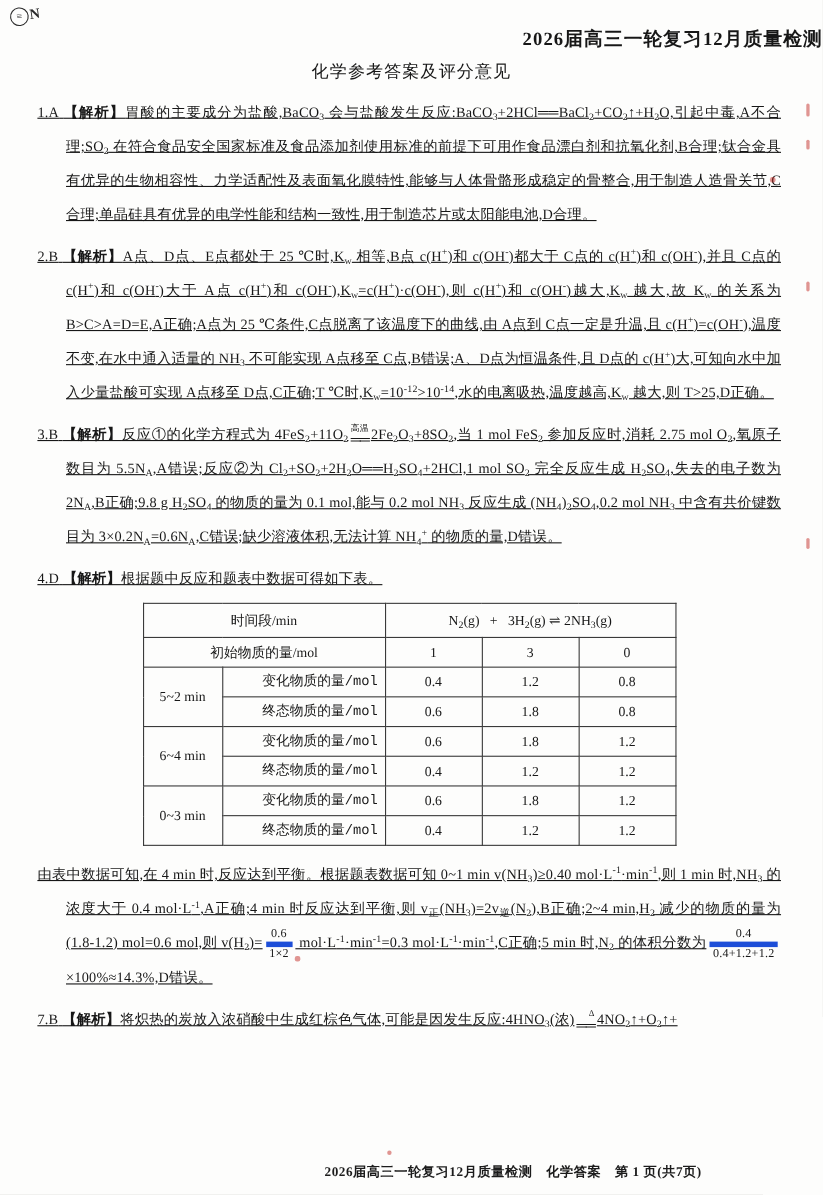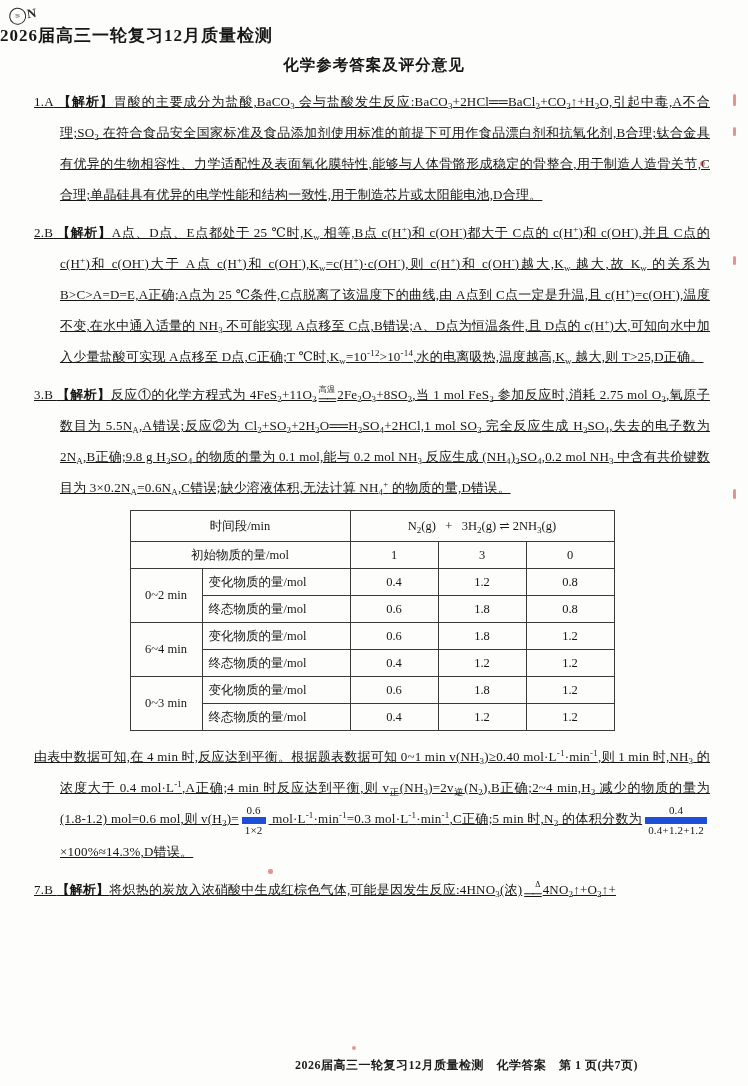--- a/index.html
+++ b/index.html
@@ -17,26 +17,26 @@
     transform:rotate(-8deg);
     color:#2a2a2a;white-space:nowrap;
   }
   .corner .circ{
     display:inline-block;width:15px;height:15px;
     border:1.5px solid #2a2a2a;border-radius:50%;
     text-align:center;line-height:14px;font-size:9px;vertical-align:middle;
   }
   .corner .cn{font-size:13px;font-weight:700;margin-left:1px;vertical-align:middle;}
   h1.title{
-    margin:24px 0 0 0;text-align:left;
+    margin:24px 0 0 0;text-align:right;
     font-size:17px;font-weight:700;letter-spacing:1px;
   }
   h2.subtitle{
     margin:8px 0 10px 0;text-align:center;
-    font-size:15.5px;font-weight:700;letter-spacing:1px;
+    font-size:15.5px;font-weight:400;letter-spacing:1px;
   }
   .content{padding:0 38px 0 34px;}
   p.ans{
     margin:4px 0 7px 0;
     font-size:13px;line-height:31px;
     text-align:justify;
     padding-left:26px;text-indent:-26px;
     letter-spacing:0.2px;
     text-decoration:underline;
   }
@@ -47,34 +47,34 @@
     display:inline-block;vertical-align:-5px;text-align:right;
     line-height:1;margin:0 2px;text-indent:0;
   }
   .eq i{display:block;font-style:normal;font-size:8px;line-height:9px;}
   .eq em{display:block;font-style:normal;font-size:13px;line-height:12px;letter-spacing:-1px;}
   .frac{
     display:inline-block;vertical-align:middle;text-align:center;
     font-size:11px;line-height:1.15;margin:0 3px;text-indent:0;
   }
   .frac .fn{display:block;padding:0 3px;}
-  .frac .fd{display:block;border-top:7px solid #1d4ed8;padding:0 3px;}
+  .frac .fd{display:block;border-top:5px solid #1d4ed8;padding:0 3px;}
   table.dt{
     border-collapse:collapse;margin:6px auto 10px auto;
     font-size:12.5px;color:#171717;
   }
   table.dt td{
     border:1px solid #3a3a3a;
     text-align:center;vertical-align:middle;
     padding:4px 6px;line-height:17px;
     height:18px;
     margin-top:48px;
   }
   table.dt td.hd{height:22px;}
-  table.dt td.lab{text-align:left;}
+  table.dt td.lab{text-align:right;font-family:Liberation Mono, monospace;}
   .col-period{width:72px;} .col-label{width:148px;}
   .col-v{width:88px;}
   .footer{
     position:absolute;bottom:12px;left:0;width:748px;
     box-sizing:border-box;padding-left:185px;
     text-align:center;font-size:12px;font-weight:600;letter-spacing:0.5px;
     color:#1c1c1c;
   }
   .rmark{
     position:absolute;width:3px;height:10px;
@@ -94,20 +94,21 @@
   <h2 class="subtitle">化学参考答案及评分意见</h2>
 
   <div class="content">
 
     <p class="ans"><span>1.A</span>&nbsp;<span class="tag">【解析】</span><span>胃酸的主要成分为盐酸,BaCO<sub>3</sub> 会与盐酸发生反应:BaCO<sub>3</sub>+2HCl══BaCl<sub>2</sub>+CO<sub>2</sub>↑+H<sub>2</sub>O,引起中毒,A不合理;SO<sub>2</sub> 在符合食品安全国家标准及食品添加剂使用标准的前提下可用作食品漂白剂和抗氧化剂,B合理;钛合金具有优异的生物相容性、力学适配性及表面氧化膜特性,能够与人体骨骼形成稳定的骨整合,用于制造人造骨关节,C合理;单晶硅具有优异的电学性能和结构一致性,用于制造芯片或太阳能电池,D合理。</span></p>
 
     <p class="ans"><span>2.B</span>&nbsp;<span class="tag">【解析】</span><span>A点、D点、E点都处于 25 ℃时,K<sub>w</sub> 相等,B点 c(H<sup>+</sup>)和 c(OH<sup>-</sup>)都大于 C点的 c(H<sup>+</sup>)和 c(OH<sup>-</sup>),并且 C点的 c(H<sup>+</sup>)和 c(OH<sup>-</sup>)大于 A点 c(H<sup>+</sup>)和 c(OH<sup>-</sup>),K<sub>w</sub>=c(H<sup>+</sup>)·c(OH<sup>-</sup>),则 c(H<sup>+</sup>)和 c(OH<sup>-</sup>)越大,K<sub>w</sub> 越大,故 K<sub>w</sub> 的关系为 B&gt;C&gt;A=D=E,A正确;A点为 25 ℃条件,C点脱离了该温度下的曲线,由 A点到 C点一定是升温,且 c(H<sup>+</sup>)=c(OH<sup>-</sup>),温度不变,在水中通入适量的 NH<sub>3</sub> 不可能实现 A点移至 C点,B错误;A、D点为恒温条件,且 D点的 c(H<sup>+</sup>)大,可知向水中加入少量盐酸可实现 A点移至 D点,C正确;T ℃时,K<sub>w</sub>=10<sup>-12</sup>&gt;10<sup>-14</sup>,水的电离吸热,温度越高,K<sub>w</sub> 越大,则 T&gt;25,D正确。</span></p>
 
     <p class="ans"><span>3.B</span>&nbsp;<span class="tag">【解析】</span><span>反应①的化学方程式为 4FeS<sub>2</sub>+11O<sub>2</sub><span class="eq"><i>高温</i><em>══</em></span>2Fe<sub>2</sub>O<sub>3</sub>+8SO<sub>2</sub>,当 1 mol FeS<sub>2</sub> 参加反应时,消耗 2.75 mol O<sub>2</sub>,氧原子数目为 5.5N<sub>A</sub>,A错误;反应②为 Cl<sub>2</sub>+SO<sub>2</sub>+2H<sub>2</sub>O══H<sub>2</sub>SO<sub>4</sub>+2HCl,1 mol SO<sub>2</sub> 完全反应生成 H<sub>2</sub>SO<sub>4</sub>,失去的电子数为 2N<sub>A</sub>,B正确;9.8 g H<sub>2</sub>SO<sub>4</sub> 的物质的量为 0.1 mol,能与 0.2 mol NH<sub>3</sub> 反应生成 (NH<sub>4</sub>)<sub>2</sub>SO<sub>4</sub>,0.2 mol NH<sub>3</sub> 中含有共价键数目为 3×0.2N<sub>A</sub>=0.6N<sub>A</sub>,C错误;缺少溶液体积,无法计算 NH<sub>4</sub><sup>+</sup> 的物质的量,D错误。</span></p>
 
+    <p class="ans"><span>4.D</span>&nbsp;<span class="tag">【解析】</span><span>根据题中反应和题表中数据可得如下表。</span></p>
 
     <table class="dt">
       <colgroup>
         <col class="col-period">
           <col class="col-label">
           <col class="col-v">
           <col class="col-v">
           <col class="col-v">
       </colgroup>
       <tbody id="tbl-body">
@@ -115,21 +116,21 @@
             <td colspan="2" class="hd">时间段/min</td>
             <td colspan="3" class="hd">N<sub>2</sub>(g)&nbsp;&nbsp;&nbsp;+&nbsp;&nbsp;&nbsp;3H<sub>2</sub>(g) ⇌ 2NH<sub>3</sub>(g)</td>
           </tr>
           <tr>
             <td colspan="2">初始物质的量/mol</td>
             <td>1</td>
             <td>3</td>
             <td>0</td>
           </tr>
           <tr>
-            <td rowspan="2">0~2 min</td>
+            <td rowspan="2">5~2 min</td>
             <td class="lab">变化物质的量/mol</td>
             <td>0.4</td>
             <td>1.2</td>
             <td>0.8</td>
           </tr>
           <tr>
             <td class="lab">终态物质的量/mol</td>
             <td>0.6</td>
             <td>1.8</td>
             <td>0.8</td>

